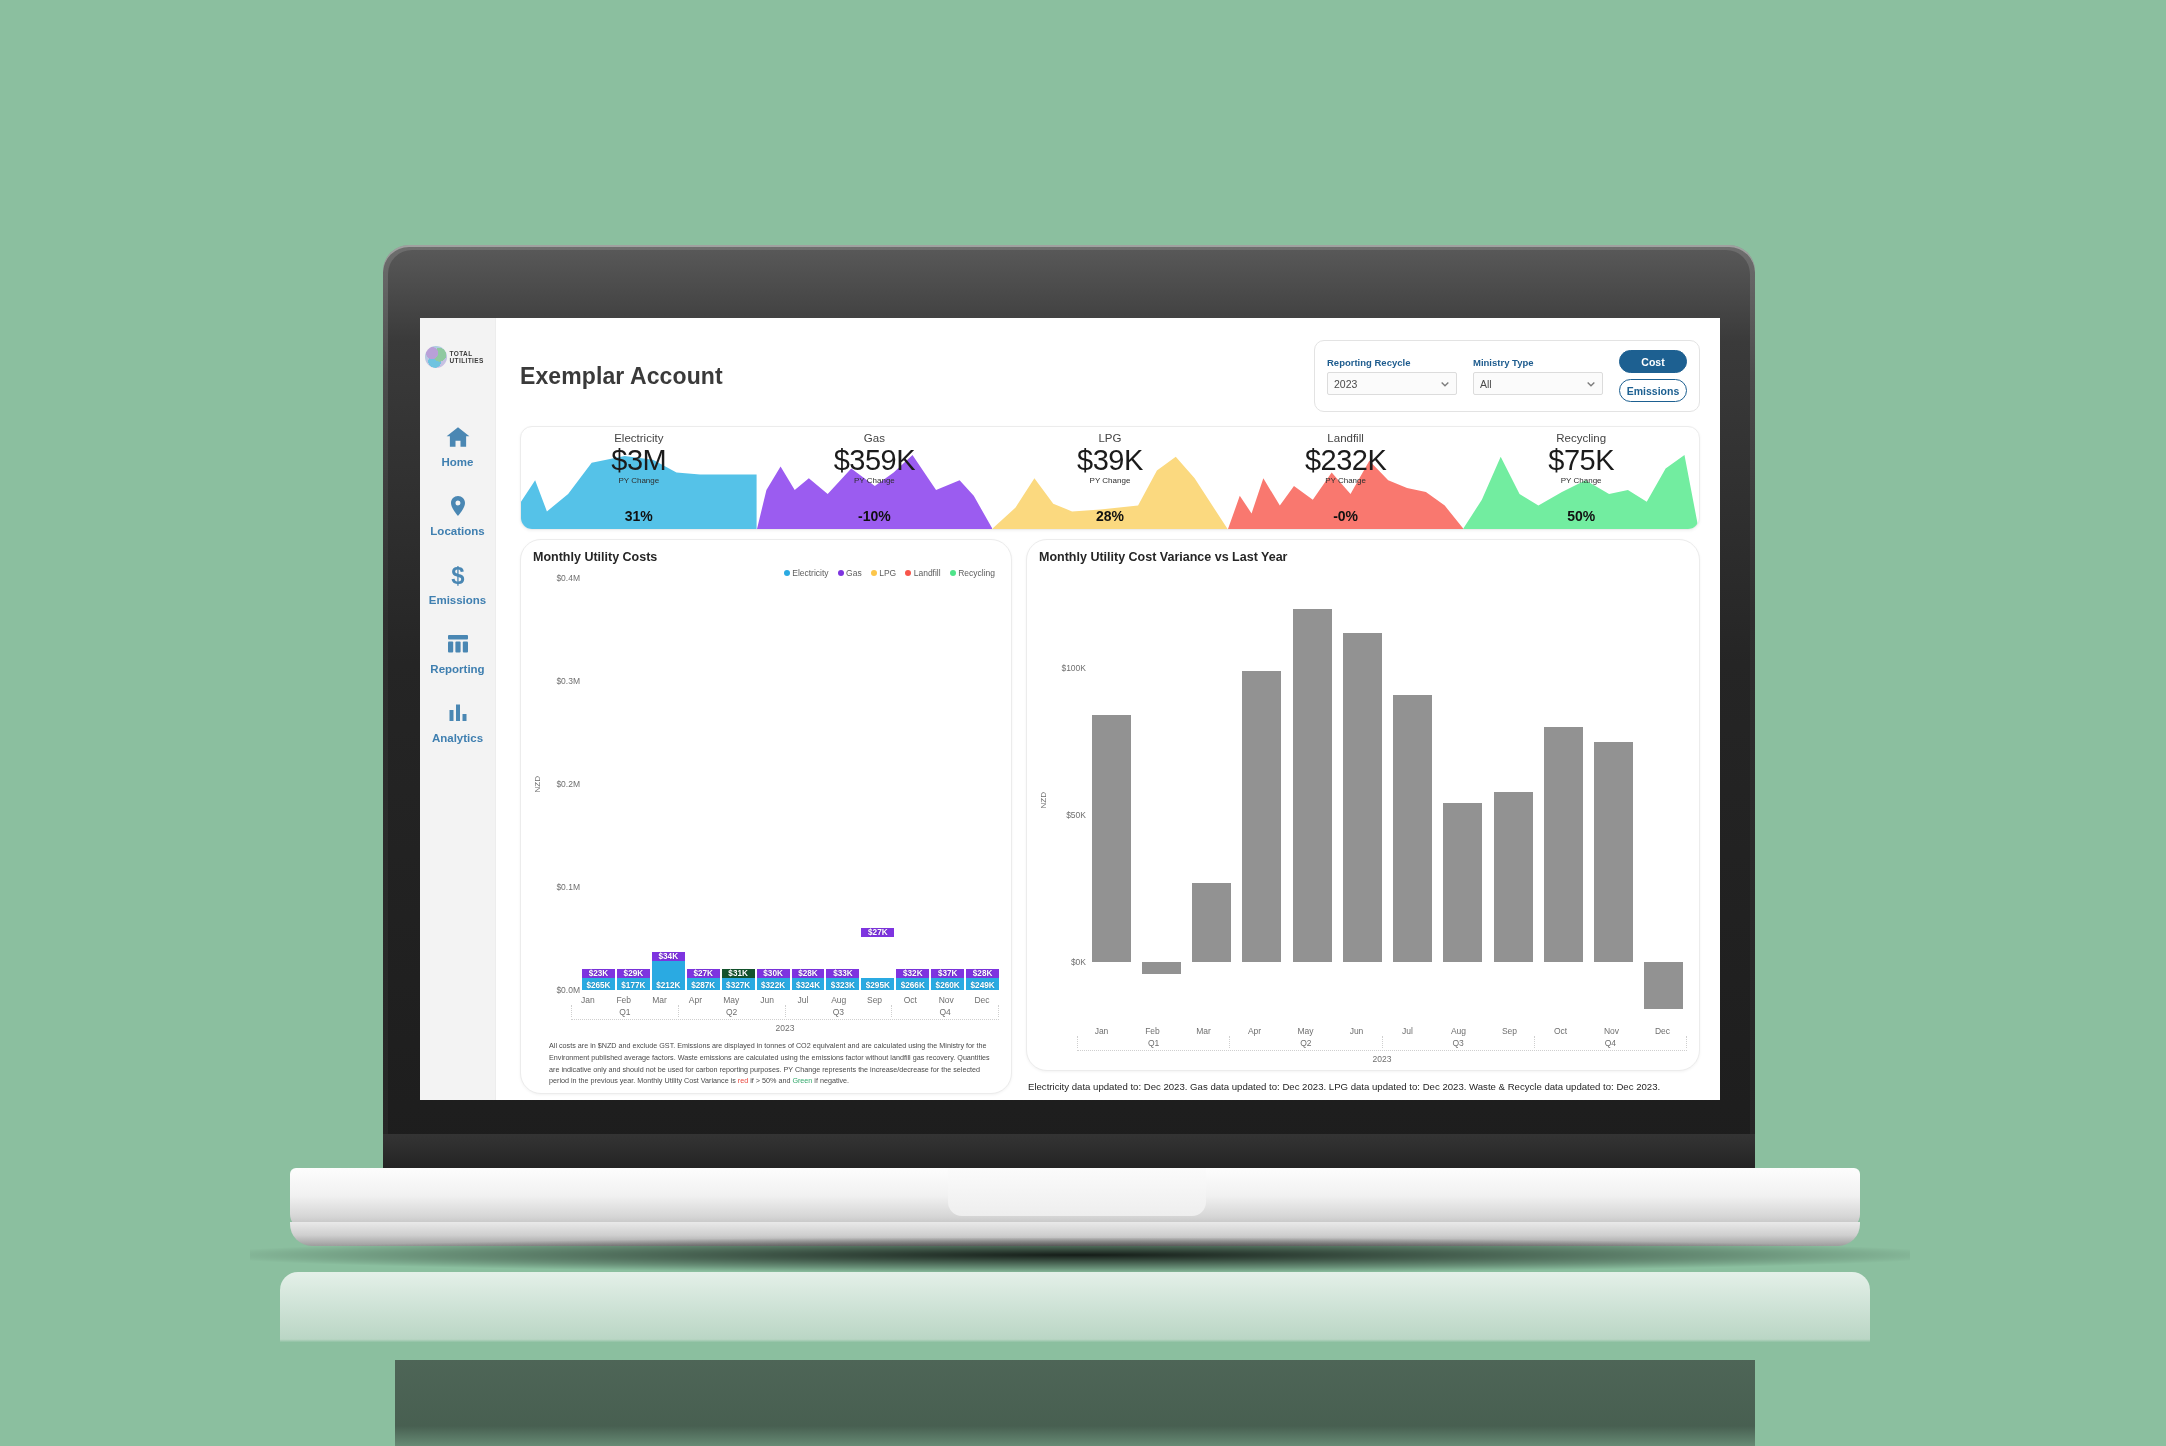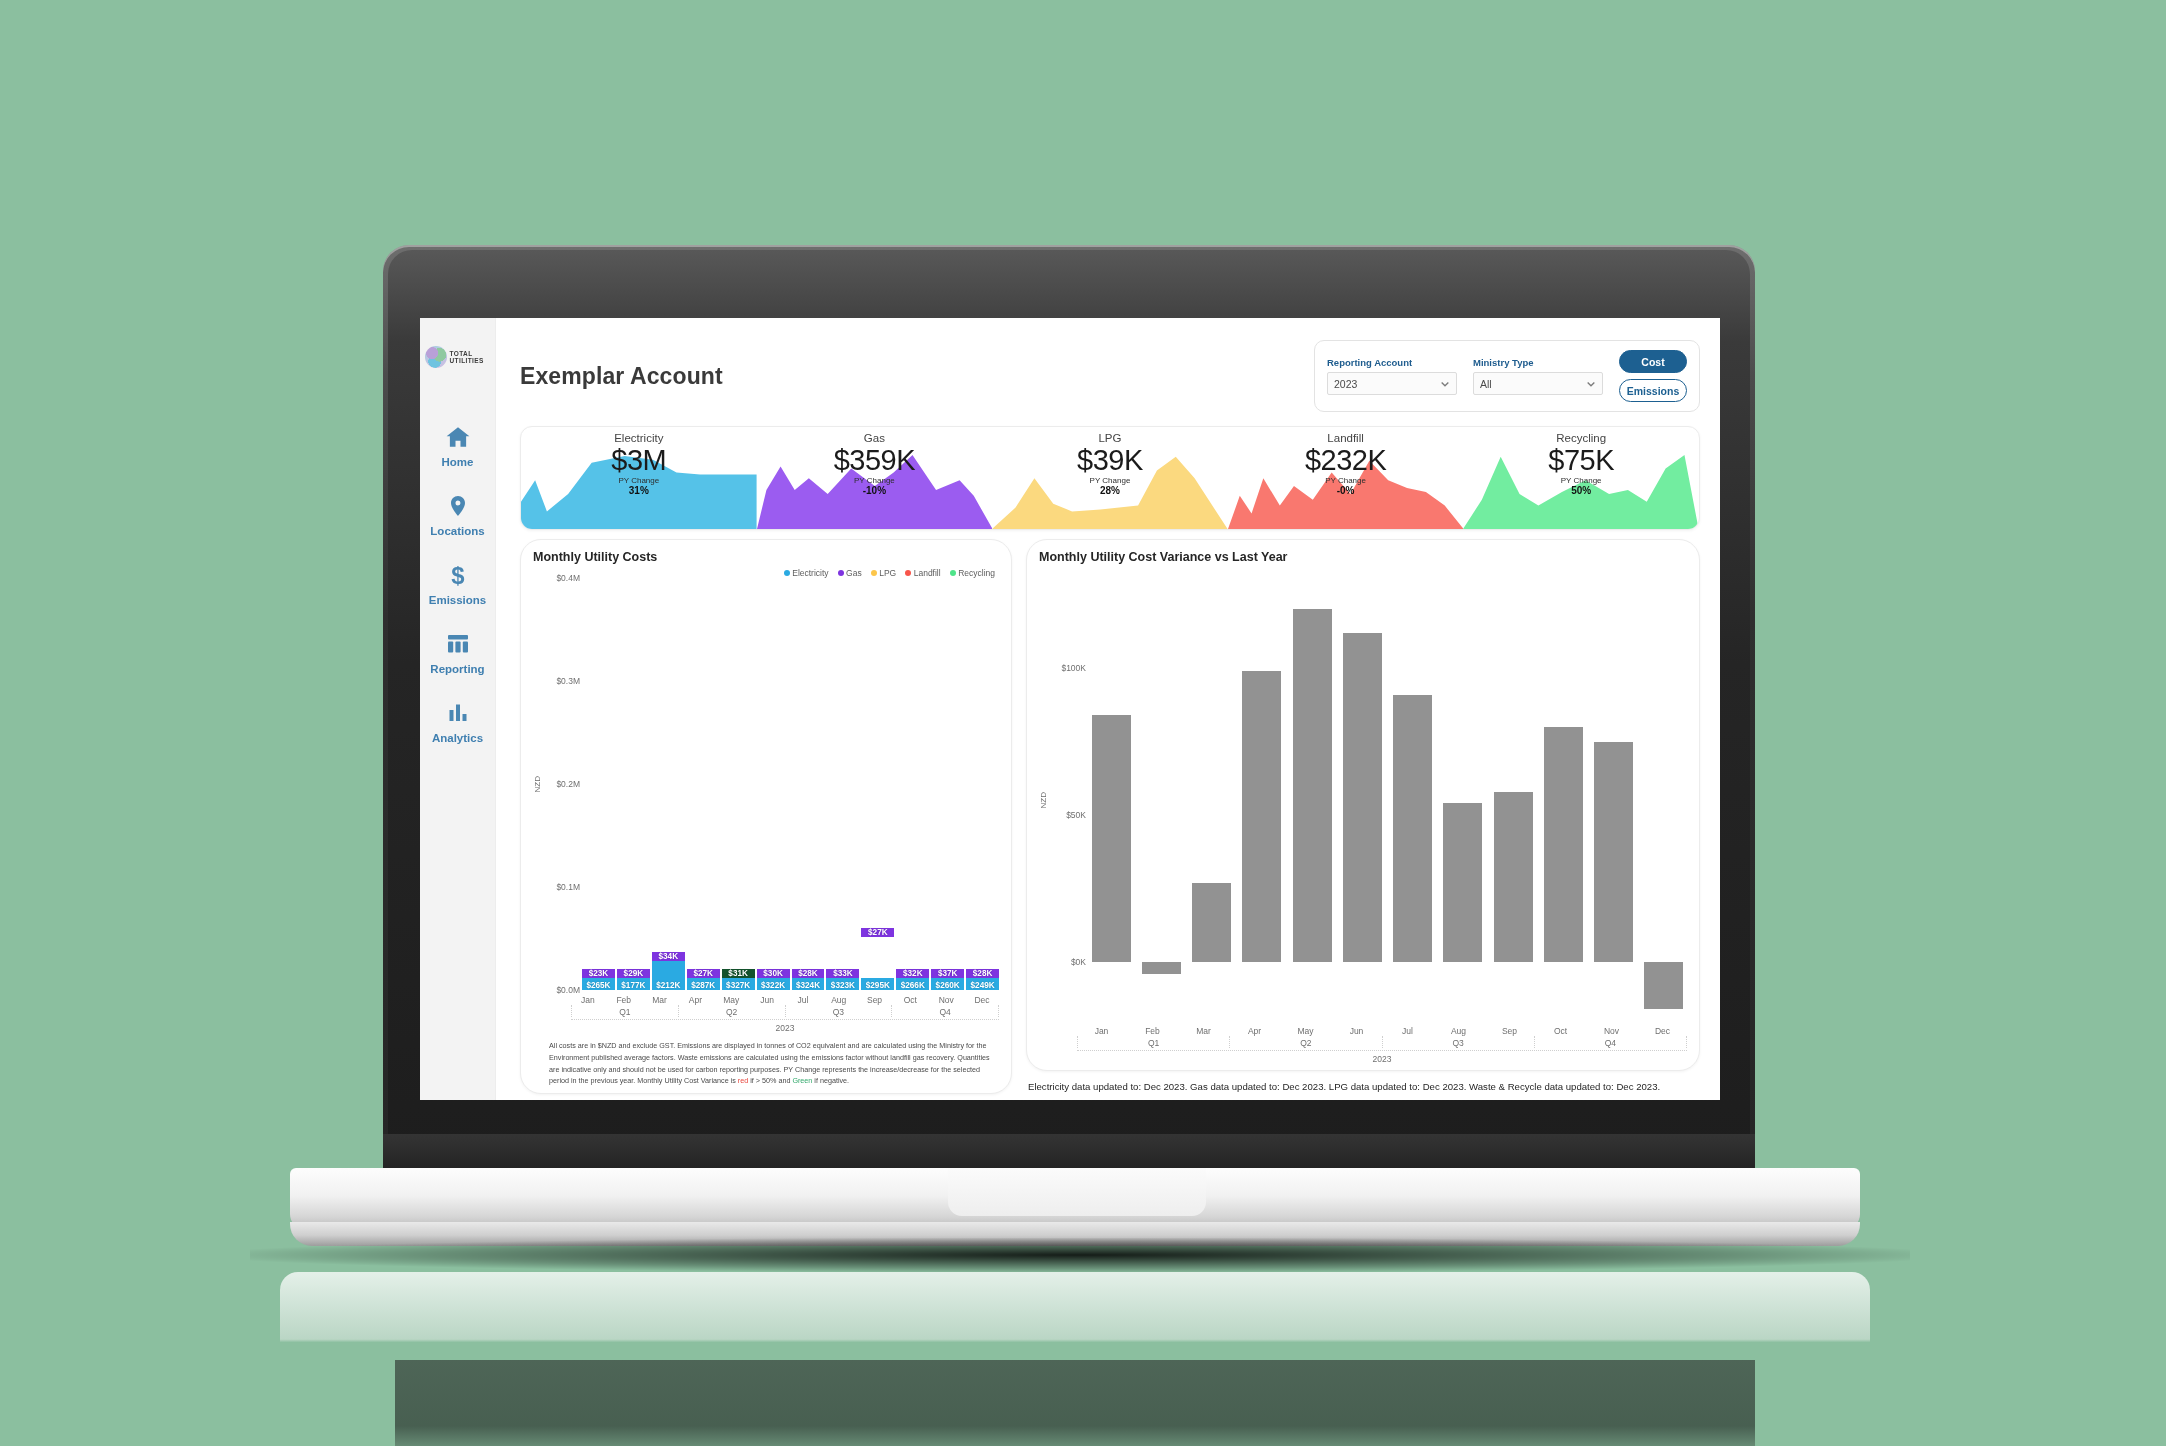--- a/index.html
+++ b/index.html
@@ -120,21 +120,21 @@
     box-shadow:0 1px 3px rgba(0,0,0,.05);
     display:flex; height:104px; overflow:hidden;
   }
   .kpi{ flex:1; position:relative; display:flex; flex-direction:column; align-items:center;
         padding-top:5px; overflow:hidden; }
   .kpi .spark{ position:absolute; left:0; bottom:0; width:100%; height:78px; }
   .kpi-name{ font-size:11.5px; color:#444; position:relative; z-index:2; }
   .kpi-value{ font-size:29px; font-weight:400; color:#1b1b1b; position:relative; z-index:2;
               line-height:1.05; margin-top:1px; letter-spacing:-.5px;}
   .kpi-sub{ font-size:8px; color:#2e2e2e; position:relative; z-index:2; margin-top:1px;}
-  .kpi-chg{ font-size:10px; font-weight:700; color:#111; position:relative; z-index:2; line-height:1.1;}
+  .kpi-chg{ font-size:14px; font-weight:700; color:#111; position:relative; z-index:2; line-height:1.1;margin-top:24px;}
 
   
   .panels{ display:flex; gap:14px; margin:9px 8px 0 14px; flex:1; min-height:0; }
   .panel{
     background:#fff; border:1px solid #ececec; border-radius:21px;
     box-shadow:0 1px 3px rgba(0,0,0,.05);
     display:flex; flex-direction:column; padding:10px 12px 6px;
     min-width:0;
   }
   .panel.left{ flex:0 0 492px; }
@@ -247,21 +247,21 @@
         </div>
       </div>
 
       <div class="main">
 
         <div class="topbar">
           <div class="page-title">Exemplar Account</div>
 
           <div class="filters">
             <div class="filter">
-              <div class="filter-label">Reporting Account</div>
+              <div class="filter-label">Reporting Recycle</div>
               <div class="select">
                 <span>2023</span>
                 <span class="chev">
                   <svg viewBox="0 0 12 12">
                       <path d="M2 4.2 6 8.2 10 4.2"></path>
                     </svg>
                 </span>
               </div>
             </div>
 

